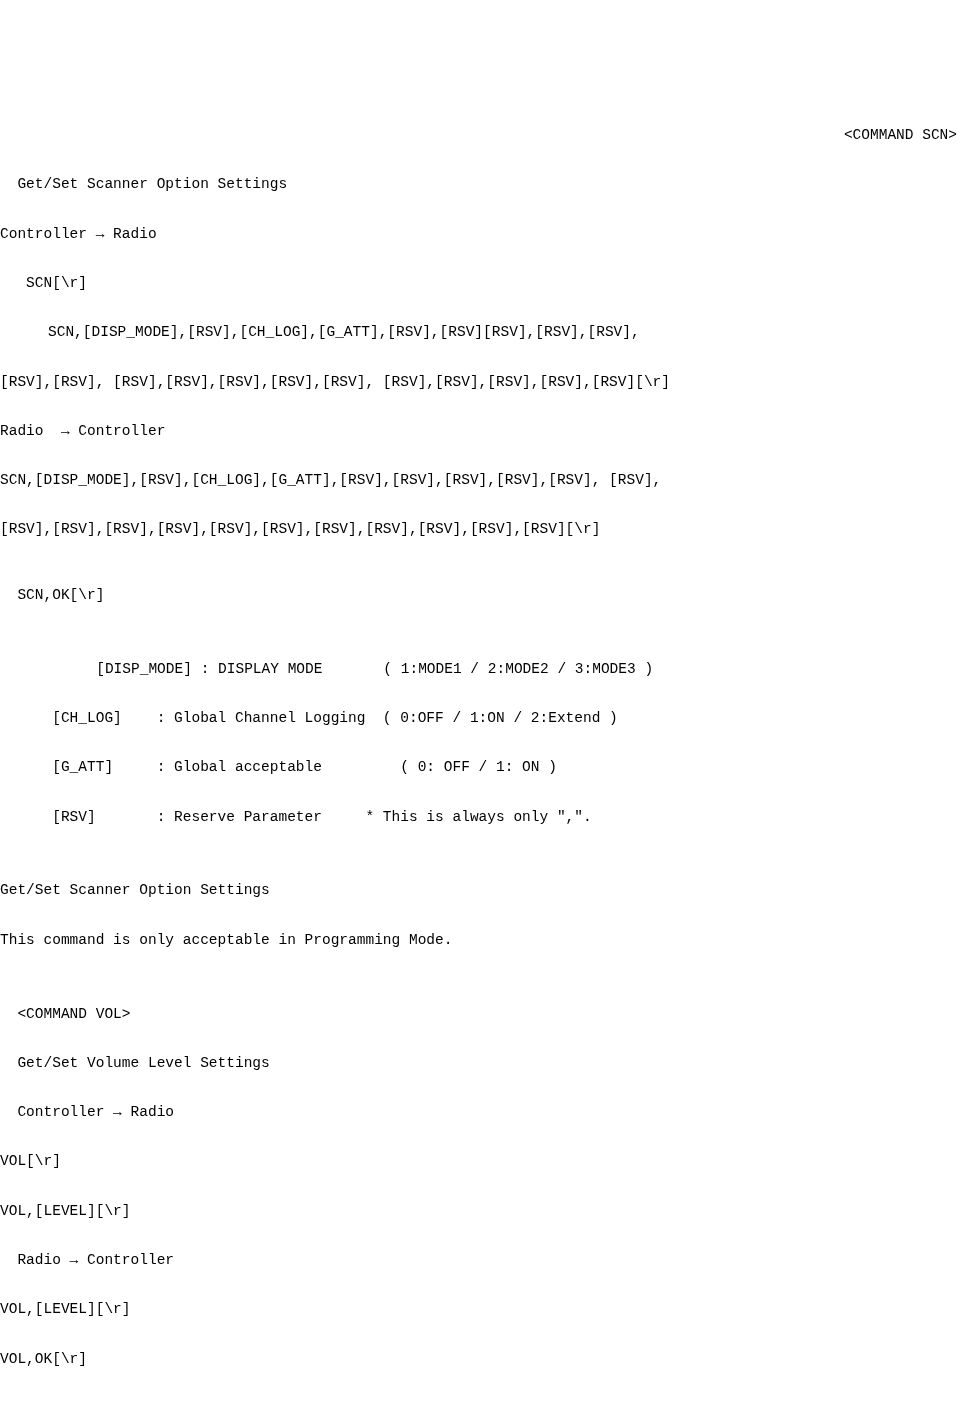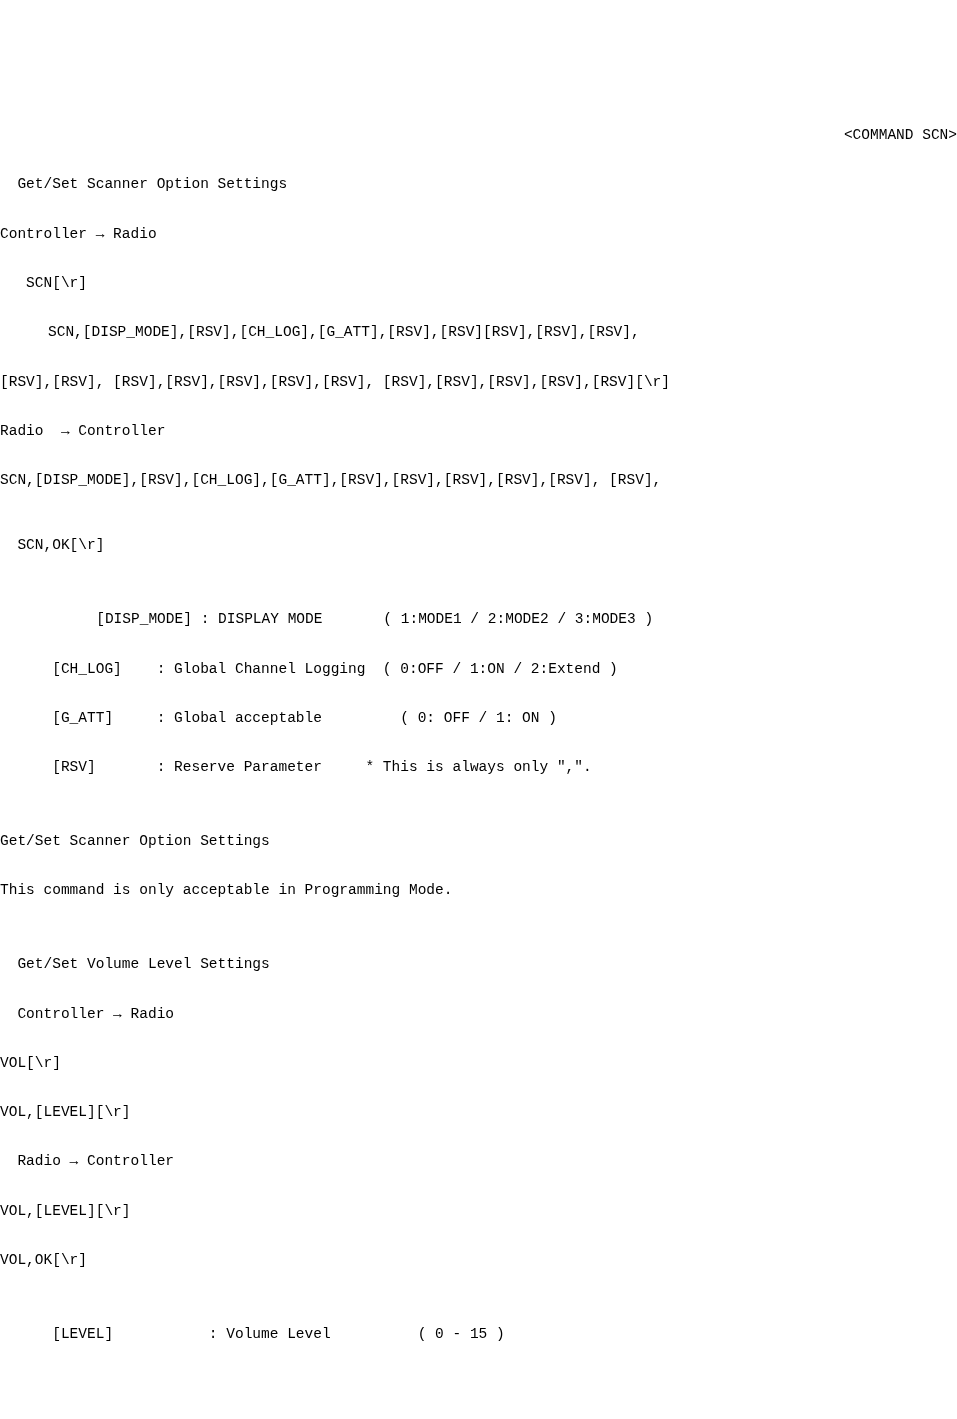--- a/index.html
+++ b/index.html
@@ -35,30 +35,32 @@
 <div class="page">
 <div class="content">
 <span style="display: block; text-align: right;">&lt;COMMAND SCN&gt;</span>
 <span style="display: block;">  Get/Set Scanner Option Settings</span>
 <span style="display: block;">Controller → Radio</span>
 <span style="display: block;">   SCN[\r]</span>
 <span style="display: block; padding-left: 48px;">SCN,[DISP_MODE],[RSV],[CH_LOG],[G_ATT],[RSV],[RSV][RSV],[RSV],[RSV],</span>
 <span style="display: block;">[RSV],[RSV], [RSV],[RSV],[RSV],[RSV],[RSV], [RSV],[RSV],[RSV],[RSV],[RSV][\r]</span>
 <span style="display: block;">Radio  → Controller</span>
 <span style="display: block;">SCN,[DISP_MODE],[RSV],[CH_LOG],[G_ATT],[RSV],[RSV],[RSV],[RSV],[RSV], [RSV],</span>
+<span style="display: block;">[RSV],[RSV],[RSV],[RSV],[RSV],[RSV],[RSV],[RSV],[RSV],[RSV],[RSV][\r]</span>
 <span style="display: block; margin-top: 16px;">  SCN,OK[\r]</span>
 
 <span style="display: block; padding-left: 44px;">      [DISP_MODE] : DISPLAY MODE       ( 1:MODE1 / 2:MODE2 / 3:MODE3 )</span>
 <span style="display: block;">      [CH_LOG]    : Global Channel Logging  ( 0:OFF / 1:ON / 2:Extend )</span>
 <span style="display: block;">      [G_ATT]     : Global acceptable         ( 0: OFF / 1: ON )</span>
 <span style="display: block;">      [RSV]       : Reserve Parameter     * This is always only ",".</span>
 
 <span style="display: block;">Get/Set Scanner Option Settings</span>
 <span style="display: block;">This command is only acceptable in Programming Mode.</span>
 
+<span style="display: block;">  &lt;COMMAND VOL&gt;</span>
 <span style="display: block;">  Get/Set Volume Level Settings</span>
 <span style="display: block;">  Controller → Radio</span>
 <span style="display: block;">VOL[\r]</span>
 <span style="display: block;">VOL,[LEVEL][\r]</span>
 <span style="display: block;">  Radio → Controller</span>
 <span style="display: block;">VOL,[LEVEL][\r]</span>
 <span style="display: block;">VOL,OK[\r]</span>
 
 <span style="display: block;">      [LEVEL]           : Volume Level          ( 0 - 15 )</span>
 

